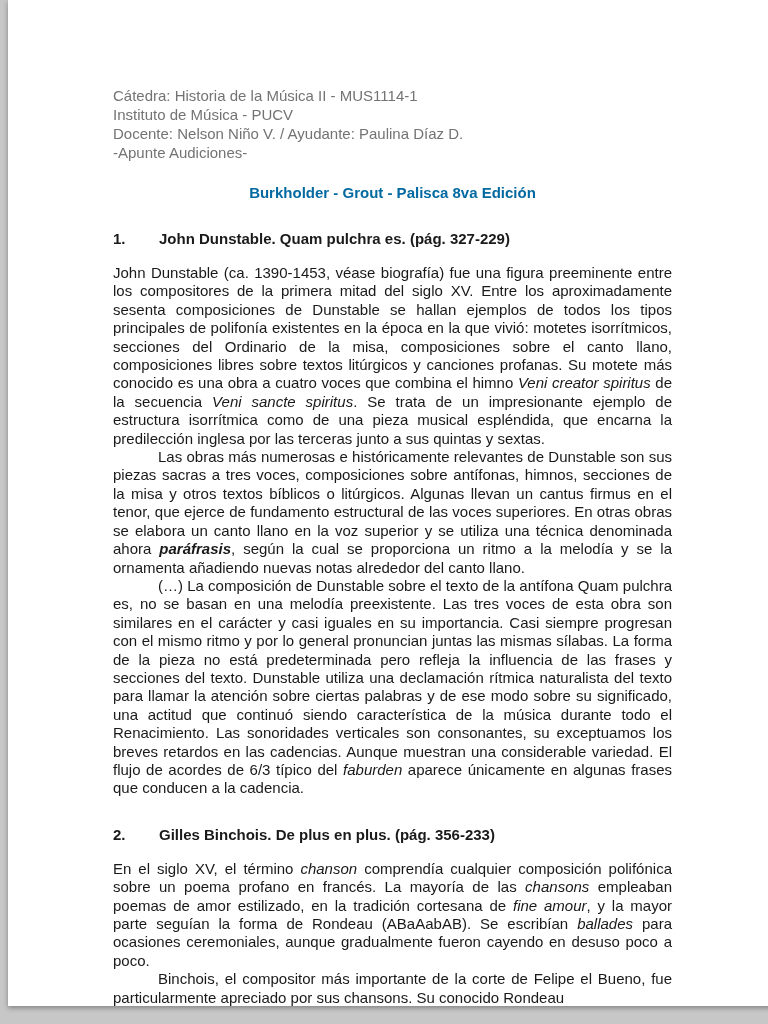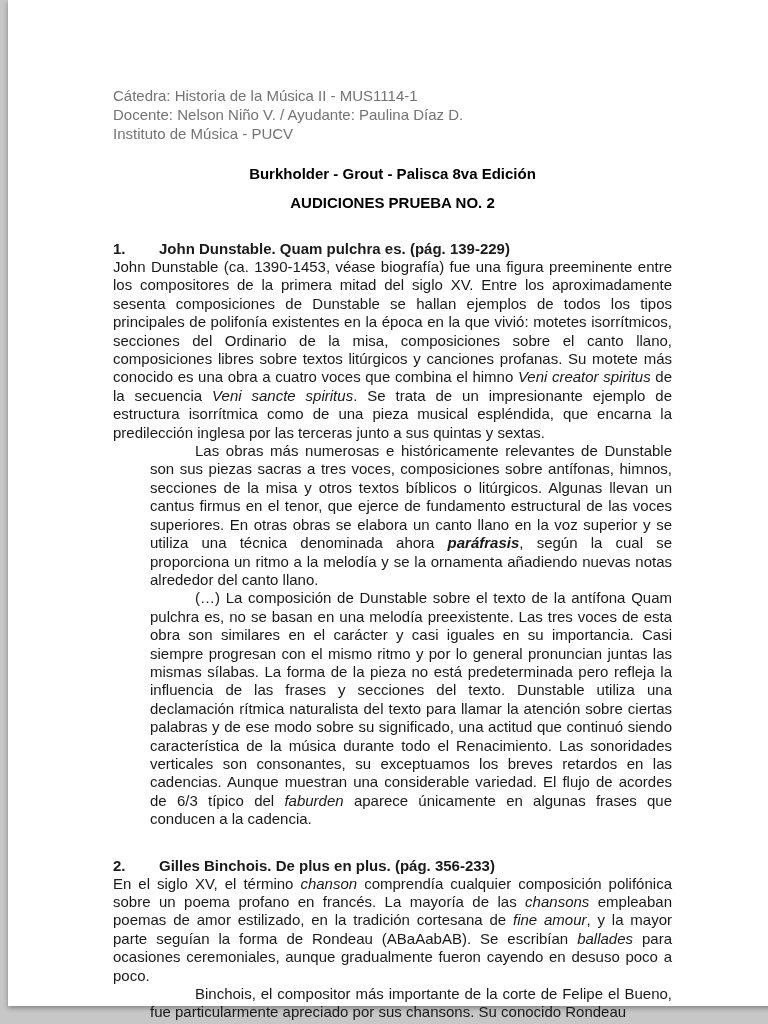--- a/index.html
+++ b/index.html
@@ -27,21 +27,21 @@
     box-shadow: 0 2px 5px rgba(0,0,0,0.35);
   }
   .doc-header-line {
     color: #737373;
     font-size: 15px;
     line-height: 19px;
   }
   .doc-title {
     text-align: center;
     font-weight: bold;
-    color: #000000;
+    color: #0369a1;
     font-size: 15px;
     line-height: 19px;
   }
   .doc-title.first  { margin-top: 21px; }
   .doc-title.second { margin-top: 10px; }
   .section-heading {
     display: flex;
     font-weight: bold;
     color: #1a1a1a;
     font-size: 15px;
@@ -49,41 +49,41 @@
     margin-top: 27px;
   }
   .section-heading .num { width: 46px; flex: none; }
   .para {
     margin: 0;
     text-align: justify;
     color: #191919;
     font-size: 15px;
     line-height: 18.4px;
   }
-  .para.first  { }
-  .para.indent { text-indent: 45px; margin-left: 37px; }
+  .para.first  { margin-top: 16px; }
+  .para.indent { text-indent: 45px; }
   .it { font-style: italic; }
   .bd { font-weight: bold; }
 </style>
 </head>
 <body>
 
 <div class="viewer">
   <div class="page">
     <div class="doc-header">
         <div class="doc-header-line">Cátedra: Historia de la Música II - MUS1114-1</div>
+        <div class="doc-header-line">Instituto de Música - PUCV</div>
         <div class="doc-header-line">Docente: Nelson Niño V. / Ayudante: Paulina Díaz D.</div>
-        <div class="doc-header-line">Instituto de Música - PUCV</div>
+        <div class="doc-header-line">-Apunte Audiciones-</div>
       </div>
     <div class="doc-title first">Burkholder - Grout - Palisca 8va Edición</div>
-    <div class="doc-title second">AUDICIONES PRUEBA NO. 2</div>
     <div class="doc-body">
         <div class="section-heading">
           <span class="num">1.</span>
-          <span>John Dunstable. Quam pulchra es. (pág. 139-229)</span>
+          <span>John Dunstable. Quam pulchra es. (pág. 327-229)</span>
         </div>
         <p class="para first"><span>John Dunstable (ca. 1390-1453, véase biografía) fue una figura preeminente entre los compositores de la primera mitad del siglo XV. Entre los aproximadamente sesenta composiciones de Dunstable se hallan ejemplos de todos los tipos principales de polifonía existentes en la época en la que vivió: motetes isorrítmicos, secciones del Ordinario de la misa, composiciones sobre el canto llano, composiciones libres sobre textos litúrgicos y canciones profanas. Su motete más conocido es una obra a cuatro voces que combina el himno </span><span class="it">Veni creator spiritus</span><span> de la secuencia </span><span class="it">Veni sancte spiritus</span><span>. Se trata de un impresionante ejemplo de estructura isorrítmica como de una pieza musical espléndida, que encarna la predilección inglesa por las terceras junto a sus quintas y sextas.</span></p>
         <p class="para indent"><span>Las obras más numerosas e históricamente relevantes de Dunstable son sus piezas sacras a tres voces, composiciones sobre antífonas, himnos, secciones de la misa y otros textos bíblicos o litúrgicos. Algunas llevan un cantus firmus en el tenor, que ejerce de fundamento estructural de las voces superiores. En otras obras se elabora un canto llano en la voz superior y se utiliza una técnica denominada ahora </span><span class="it bd">paráfrasis</span><span>, según la cual se proporciona un ritmo a la melodía y se la ornamenta añadiendo nuevas notas alrededor del canto llano.</span></p>
         <p class="para indent"><span>(…) La composición de Dunstable sobre el texto de la antífona Quam pulchra es, no se basan en una melodía preexistente. Las tres voces de esta obra son similares en el carácter y casi iguales en su importancia. Casi siempre progresan con el mismo ritmo y por lo general pronuncian juntas las mismas sílabas. La forma de la pieza no está predeterminada pero refleja la influencia de las frases y secciones del texto. Dunstable utiliza una declamación rítmica naturalista del texto para llamar la atención sobre ciertas palabras y de ese modo sobre su significado, una actitud que continuó siendo característica de la música durante todo el Renacimiento. Las sonoridades verticales son consonantes, su exceptuamos los breves retardos en las cadencias. Aunque muestran una considerable variedad. El flujo de acordes de 6/3 típico del </span><span class="it">faburden</span><span> aparece únicamente en algunas frases que conducen a la cadencia.</span></p>
         <div class="section-heading">
           <span class="num">2.</span>
           <span>Gilles Binchois. De plus en plus. (pág. 356-233)</span>
         </div>
         <p class="para first"><span>En el siglo XV, el término </span><span class="it">chanson</span><span> comprendía cualquier composición polifónica sobre un poema profano en francés. La mayoría de las </span><span class="it">chansons</span><span> empleaban poemas de amor estilizado, en la tradición cortesana de </span><span class="it">fine amour</span><span>, y la mayor parte seguían la forma de Rondeau (ABaAabAB). Se escribían </span><span class="it">ballades</span><span> para ocasiones ceremoniales, aunque gradualmente fueron cayendo en desuso poco a poco.</span></p>
         <p class="para indent"><span>Binchois, el compositor más importante de la corte de Felipe el Bueno, fue particularmente apreciado por sus chansons. Su conocido Rondeau </span></p>

